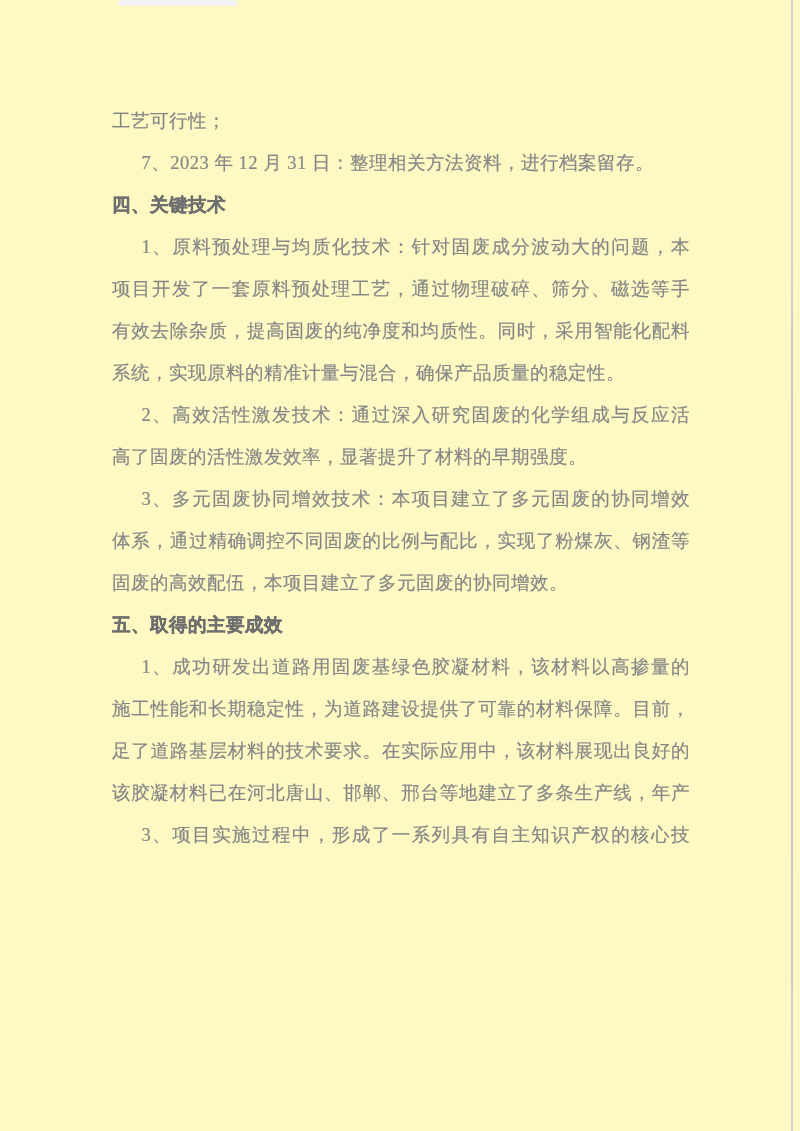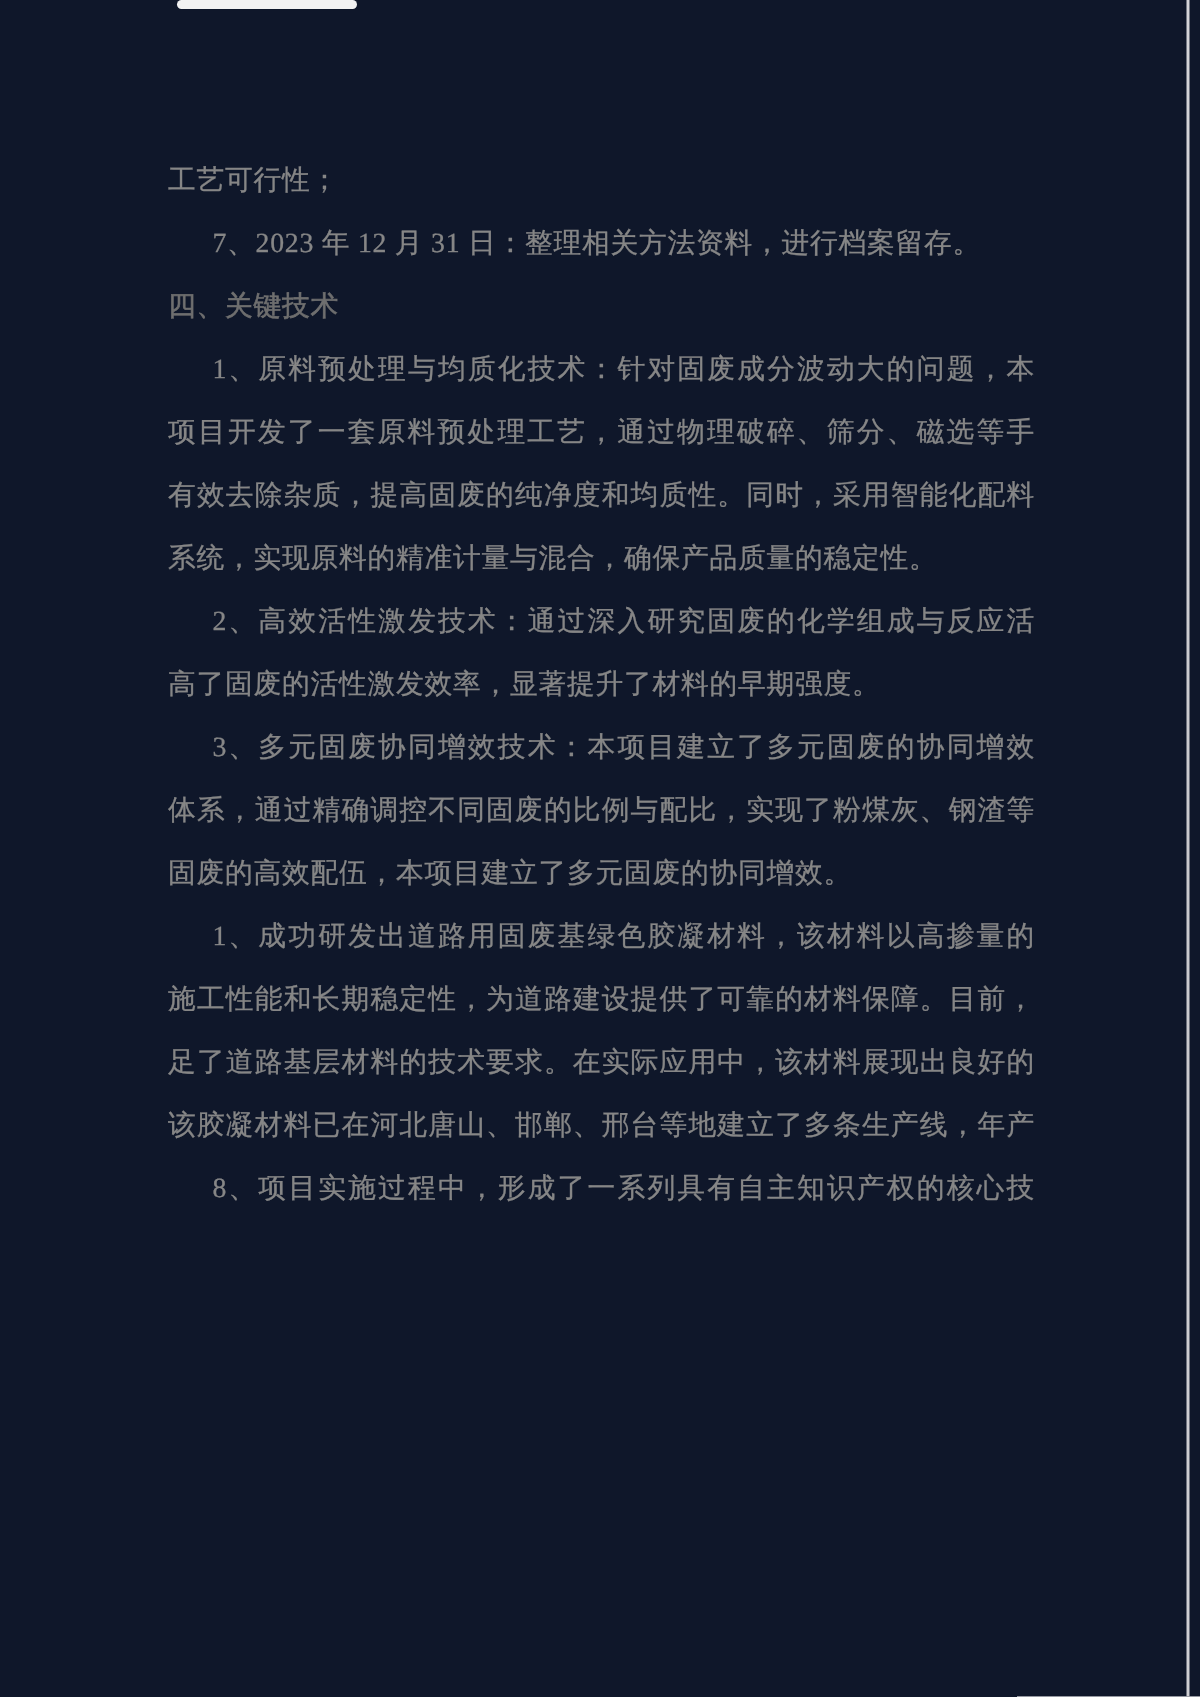--- a/index.html
+++ b/index.html
@@ -4,21 +4,21 @@
 <style>
   html, body {
     margin: 0;
     padding: 0;
     background: #ffffff;
   }
   .page {
     position: relative;
     width: 800px;
     height: 1131px;
-    background: #0f172a;
+    background: #fef9c3;
     overflow: hidden;
     font-family: "Liberation Serif", "DejaVu Serif", serif;
   }
   .doc {
     position: absolute;
     left: 112px;
     top: 100px;
     width: 578px;
     font-size: 18.5px;
     letter-spacing: 0.5px;
@@ -33,21 +33,21 @@
   }
   .line.justify {
     text-align: justify;
     text-align-last: justify;
   }
   .line.indent {
     text-indent: 1.6em;
   }
   .line.heading {
     color: #6f6f6f;
-    font-weight: normal;
+    font-weight: bold;
     -webkit-text-stroke: 0.4px #6f6f6f;
   }
   .edge-line {
     position: absolute;
     top: 0;
     left: 791px;
     width: 2px;
     height: 1131px;
     background: linear-gradient(to bottom, #d4d4d8 0%, #c8c8cc 50%, #cfcfd3 100%);
   }
@@ -72,20 +72,21 @@
       <div class="line heading">四、关键技术</div>
       <div class="line indent justify">1、原料预处理与均质化技术：针对固废成分波动大的问题，本</div>
       <div class="line justify">项目开发了一套原料预处理工艺，通过物理破碎、筛分、磁选等手段，</div>
       <div class="line justify">有效去除杂质，提高固废的纯净度和均质性。同时，采用智能化配料</div>
       <div class="line">系统，实现原料的精准计量与混合，确保产品质量的稳定性。</div>
       <div class="line indent justify">2、高效活性激发技术：通过深入研究固废的化学组成与反应活</div>
       <div class="line">高了固废的活性激发效率，显著提升了材料的早期强度。</div>
       <div class="line indent justify">3、多元固废协同增效技术：本项目建立了多元固废的协同增效</div>
       <div class="line justify">体系，通过精确调控不同固废的比例与配比，实现了粉煤灰、钢渣等</div>
       <div class="line">固废的高效配伍，本项目建立了多元固废的协同增效。</div>
+      <div class="line heading">五、取得的主要成效</div>
       <div class="line indent justify">1、成功研发出道路用固废基绿色胶凝材料，该材料以高掺量的</div>
       <div class="line justify">施工性能和长期稳定性，为道路建设提供了可靠的材料保障。目前，</div>
       <div class="line justify">足了道路基层材料的技术要求。在实际应用中，该材料展现出良好的</div>
       <div class="line justify">该胶凝材料已在河北唐山、邯郸、邢台等地建立了多条生产线，年产</div>
-      <div class="line indent justify">8、项目实施过程中，形成了一系列具有自主知识产权的核心技</div>
+      <div class="line indent justify">3、项目实施过程中，形成了一系列具有自主知识产权的核心技</div>
     </div>
   <div class="edge-line"></div>
 </div>
 
 </body></html>

